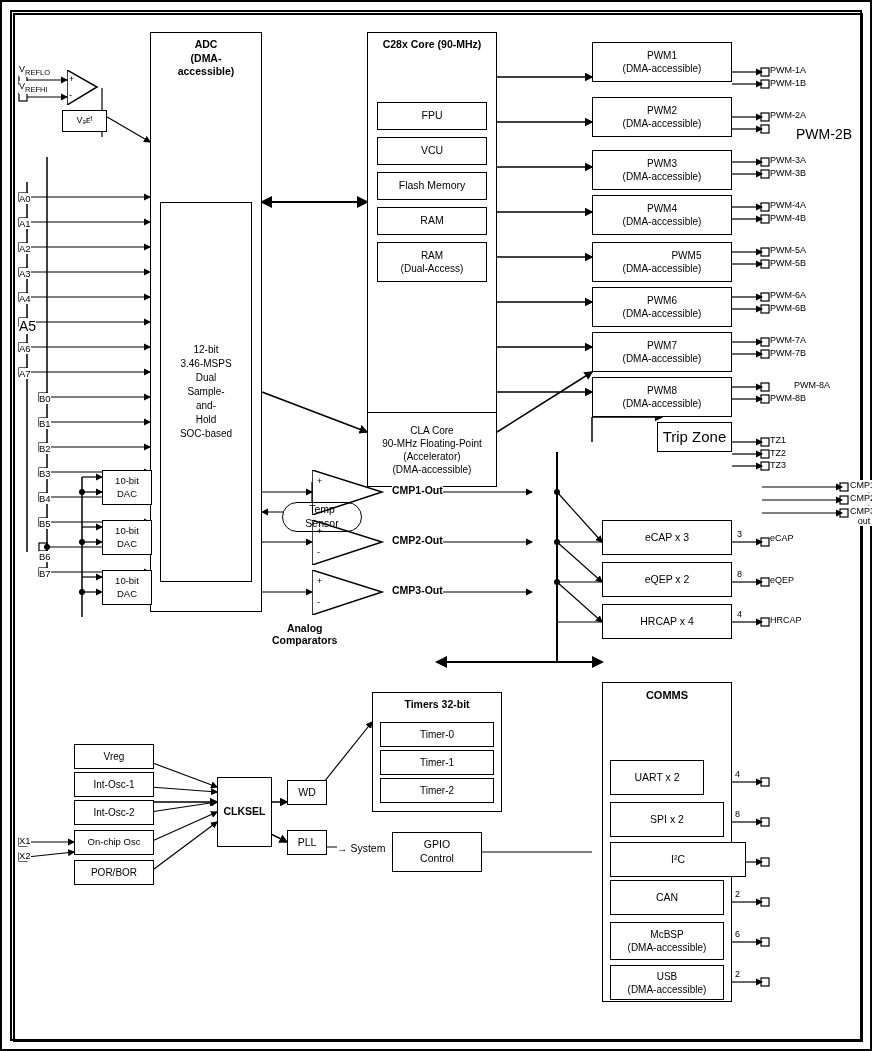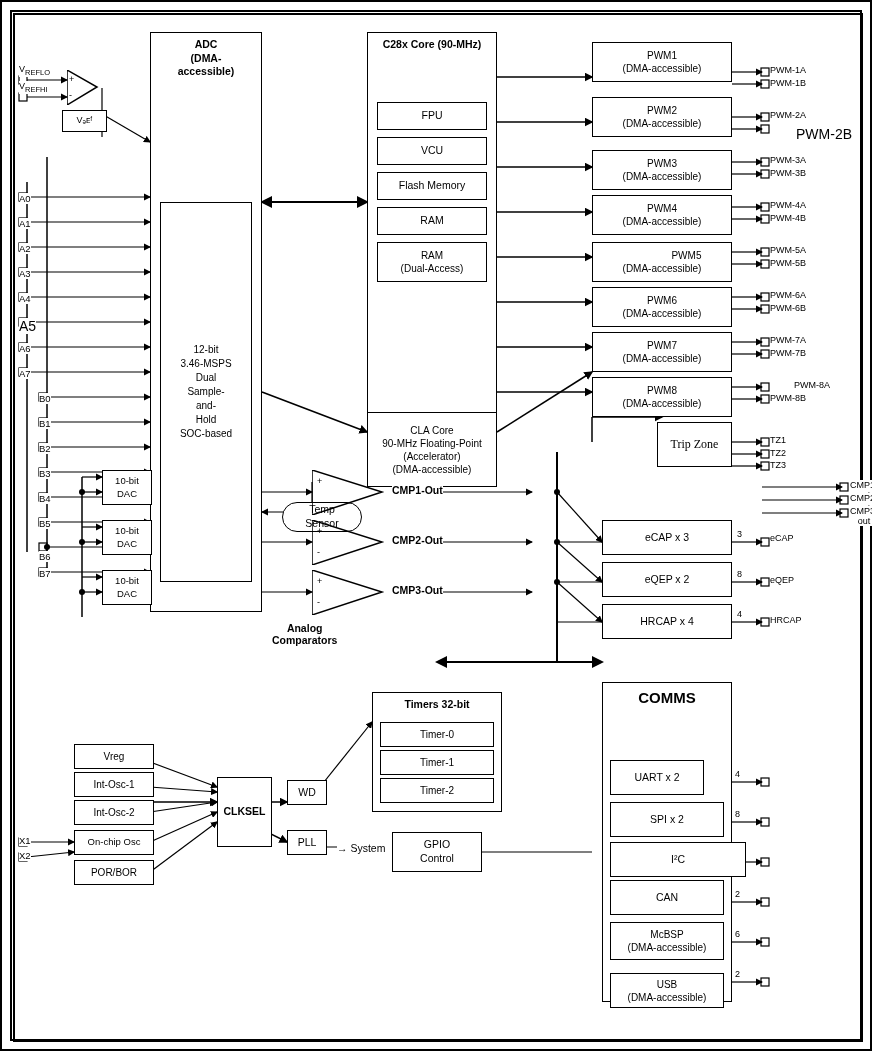--- a/index.html
+++ b/index.html
@@ -324,21 +324,21 @@
 
   <div class="block" style="left:590px;top:40px;width:140px;height:40px;font-size:10px;">PWM1<br>(DMA-accessible)</div>
   <div class="block" style="left:590px;top:95px;width:140px;height:40px;font-size:10px;">PWM2<br>(DMA-accessible)</div>
   <div class="block" style="left:590px;top:148px;width:140px;height:40px;font-size:10px;">PWM3<br>(DMA-accessible)</div>
   <div class="block" style="left:590px;top:193px;width:140px;height:40px;font-size:10px;">PWM4<br>(DMA-accessible)</div>
   <div class="block" style="left:590px;top:240px;width:140px;height:40px;font-size:10px;text-align:right;">PWM5<br>(DMA-accessible)</div>
   <div class="block" style="left:590px;top:285px;width:140px;height:40px;font-size:10px;">PWM6<br>(DMA-accessible)</div>
   <div class="block" style="left:590px;top:330px;width:140px;height:40px;font-size:10px;">PWM7<br>(DMA-accessible)</div>
   <div class="block" style="left:590px;top:375px;width:140px;height:40px;font-size:10px;">PWM8<br>(DMA-accessible)</div>
 
-  <div class="block" style="left:655px;top:420px;width:75px;height:45px;font-size:12px;font-family:Liberation Serif, serif;">Trip Zone</div>
+  <div class="block" style="left:655px;top:420px;width:75px;height:30px;font-size:15px;">Trip Zone</div>
 
   <div class="block" style="left:100px;top:468px;width:50px;height:35px;font-size:9.5px;">10-bit<br>DAC</div>
   <div class="block" style="left:100px;top:518px;width:50px;height:35px;font-size:9.5px;">10-bit<br>DAC</div>
   <div class="block" style="left:100px;top:568px;width:50px;height:35px;font-size:9.5px;">10-bit<br>DAC</div>
 
   <div style="position:absolute;left:310px;top:468px;width:80px;height:45px;">
     <svg width="80" height="45" xmlns="http://www.w3.org/2000/svg">
       <polygon points="0,0 0,45 70,22" fill="none" stroke="#000" stroke-width="1.5"></polygon>
       <text x="5" y="14" font-size="9">+</text>
       <text x="5" y="35" font-size="9">-</text>
@@ -373,28 +373,28 @@
   <div class="block" style="left:370px;top:690px;width:130px;height:120px;">
     <div style="position:absolute;top:5px;left:0;right:0;font-weight:bold;">Timers 32-bit</div>
   </div>
   <div class="block" style="left:378px;top:720px;width:114px;height:25px;font-size:10px;">Timer-0</div>
   <div class="block" style="left:378px;top:748px;width:114px;height:25px;font-size:10px;">Timer-1</div>
   <div class="block" style="left:378px;top:776px;width:114px;height:25px;font-size:10px;">Timer-2</div>
 
   <div class="block" style="left:390px;top:830px;width:90px;height:40px;font-size:10.5px;">GPIO<br>Control</div>
 
   <div class="block" style="left:600px;top:680px;width:130px;height:320px;">
-    <div style="position:absolute;top:5px;left:0;right:0;text-align:center;font-weight:bold;font-size:15px;">COMMS</div>
+    <div style="position:absolute;top:5px;left:0;right:0;text-align:center;font-weight:bold;font-size:11px;">COMMS</div>
   </div>
   <div class="block" style="left:608px;top:758px;width:94px;height:35px;font-size:10.5px;text-align:center;">UART x 2</div>
   <div class="block" style="left:608px;top:800px;width:114px;height:35px;font-size:10.5px;">SPI x 2</div>
   <div class="block" style="left:608px;top:840px;width:136px;height:35px;font-size:10.5px;">I²C</div>
   <div class="block" style="left:608px;top:878px;width:114px;height:35px;font-size:10.5px;">CAN</div>
   <div class="block" style="left:608px;top:920px;width:114px;height:38px;font-size:10px;">McBSP<br>(DMA-accessible)</div>
-  <div class="block" style="left:608px;top:963px;width:114px;height:35px;font-size:10px;margin-top:8px;">USB<br>(DMA-accessible)</div>
+  <div class="block" style="left:608px;top:963px;width:114px;height:35px;font-size:10px;">USB<br>(DMA-accessible)</div>
 
   <div class="block" style="left:72px;top:742px;width:80px;height:25px;font-size:10px;">Vreg</div>
   <div class="block" style="left:72px;top:770px;width:80px;height:25px;font-size:10px;">Int-Osc-1</div>
   <div class="block" style="left:72px;top:798px;width:80px;height:25px;font-size:10px;">Int-Osc-2</div>
   <div class="block" style="left:72px;top:828px;width:80px;height:25px;font-size:9.5px;">On-chip Osc</div>
   <div class="block" style="left:72px;top:858px;width:80px;height:25px;font-size:10px;">POR/BOR</div>
 
   <div class="block" style="left:215px;top:775px;width:55px;height:70px;font-size:10.5px;font-weight:bold;">CLKSEL</div>
 
   <div class="block" style="left:285px;top:778px;width:40px;height:25px;font-size:10.5px;">WD</div>

